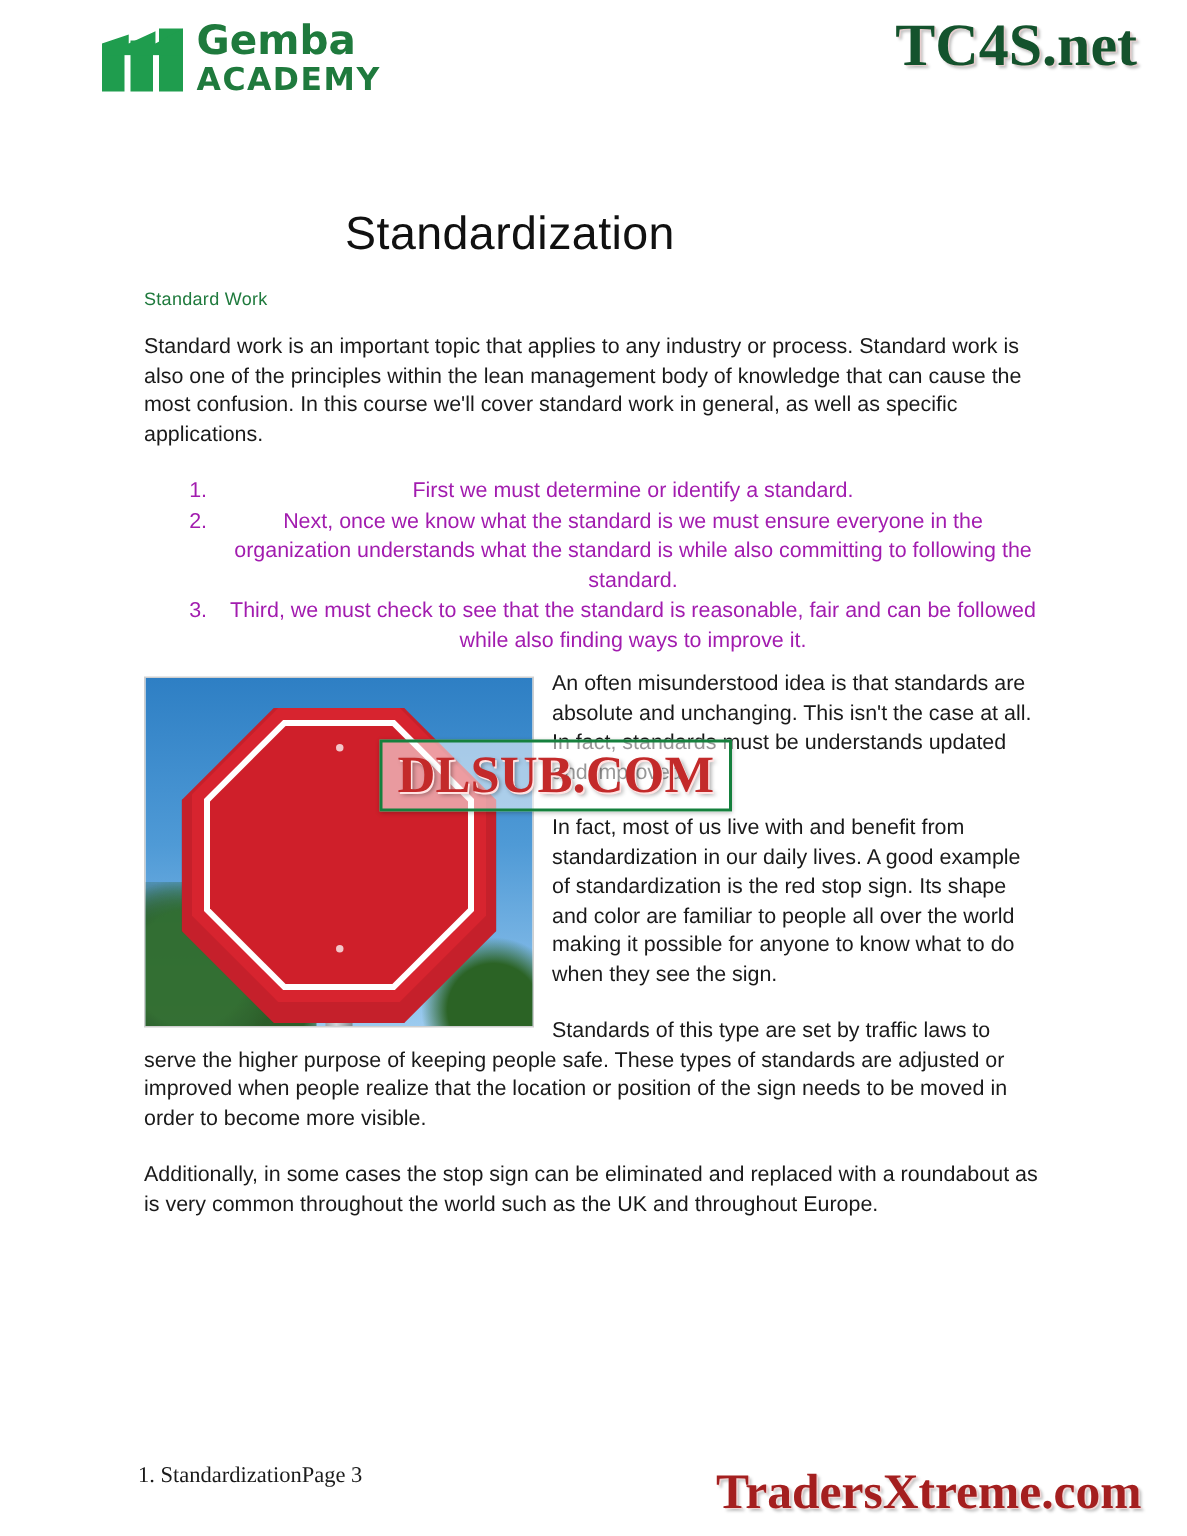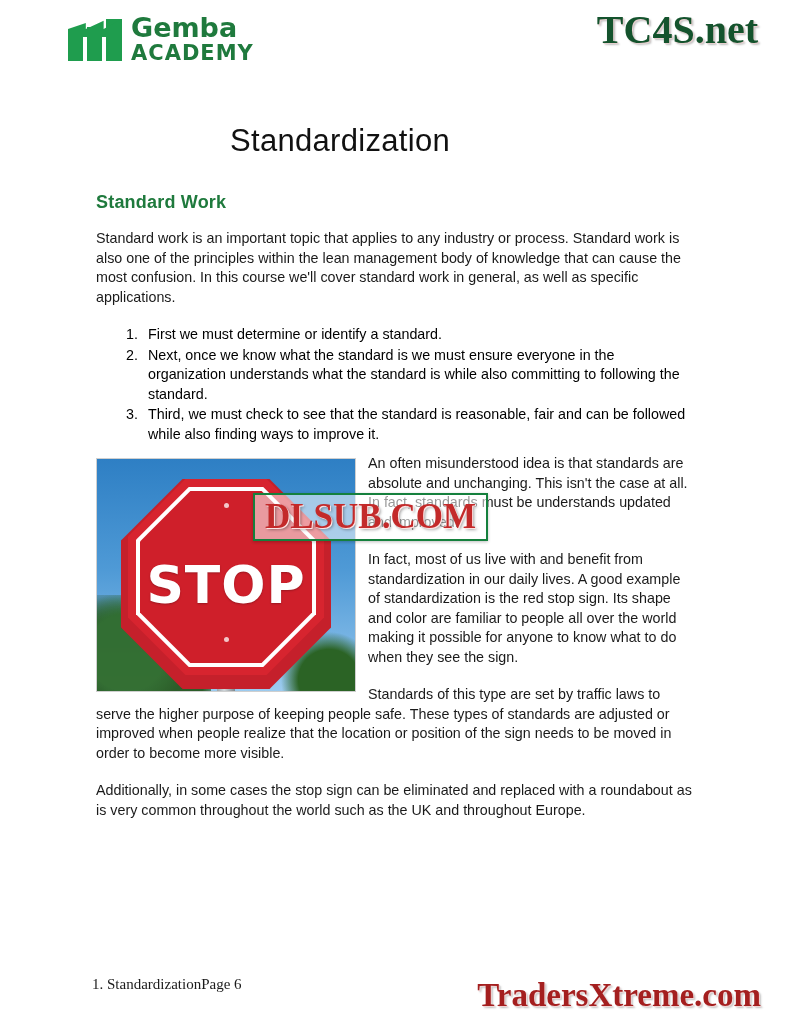--- a/index.html
+++ b/index.html
@@ -78,63 +78,64 @@
     font-weight: bold;
     font-size: 40px;
     color: #14532d;
     text-shadow: 1px 1px 0 #e7cfcf, 2px 2px 2px rgba(0,0,0,0.25);
     letter-spacing: 0px;
   }
 
   
   .doc-title {
     position: absolute;
-    top: 123px;
+    top: 138px;
     left: 0;
     width: 680px;
     text-align: center;
     font-family: "Liberation Sans", sans-serif;
     font-weight: normal;
     font-size: 31px;
     color: #111111;
     letter-spacing: 0.3px;
   }
 
   
   .content {
     position: absolute;
     left: 96px;
     top: 192px;
     width: 600px;
   }
 
   h2.section {
     font-family: "Liberation Sans", sans-serif;
-    font-weight: bold;
-    font-size: 18px;
+    font-weight: normal;
+    font-size: 12px;
     color: #1f7a3d;
     margin: 0 0 16px 0;
     letter-spacing: 0.2px;
   }
 
   p.body {
     font-family: "Liberation Sans", sans-serif;
     font-size: 14.3px;
     line-height: 19.5px;
     color: #1a1a1a;
     margin: 0 0 18px 0;
   }
 
   ol.steps {
     margin: 0 0 10px 0;
     padding-left: 46px;
     font-family: "Liberation Sans", sans-serif;
     font-size: 14.3px;
     line-height: 19.5px;
-    color: #000000;
+    color: #a21caf;
+    text-align: center;
   }
   ol.steps li {
     margin-bottom: 1px;
     padding-left: 6px;
   }
 
   
   .figure {
     float: left;
     width: 258px;
@@ -326,35 +327,34 @@
       <div class="figure">
         <div class="tree"></div>
         <div class="tree2"></div>
         <div class="pole"></div>
         <div class="sign"></div>
         <div class="sign-inner"></div>
         <div class="sign-outline"></div>
         <div class="sign-face"></div>
         <div class="bolt b-top"></div>
         <div class="bolt b-bot"></div>
-        <div class="stop-word">STOP</div>
       </div>
 
       <div class="wrap-text">
         <p>An often misunderstood idea is that standards are absolute and unchanging.  This isn't the case at all. In fact, standards must be understands updated and improved.</p>
         <p>In fact, most of us live with and benefit from standardization in our daily lives. A good example of standardization is the red stop sign.  Its shape and color are familiar to people all over the world making it possible for anyone to know what to do when they see the sign.</p>
         <p>Standards of this type are set by traffic laws to serve the higher purpose of keeping people safe. These types of standards are adjusted or improved when people realize that the location or position of the sign needs to be moved in order to become more visible.</p>
       </div>
     </div>
 
     <p class="body">Additionally, in some cases the stop sign can be eliminated and replaced with a roundabout as is very common throughout the world such as the UK and throughout Europe.</p>
   </div>
 
   <div class="wm-mid">DLSUB.COM</div>
 
   <div class="footer">
     <div>1. Standardization</div>
-    <div>Page 6</div>
+    <div>Page 3</div>
   </div>
 
   <div class="wm-bottom">TradersXtreme.com</div>
 
 </div>
 
 </body></html>

